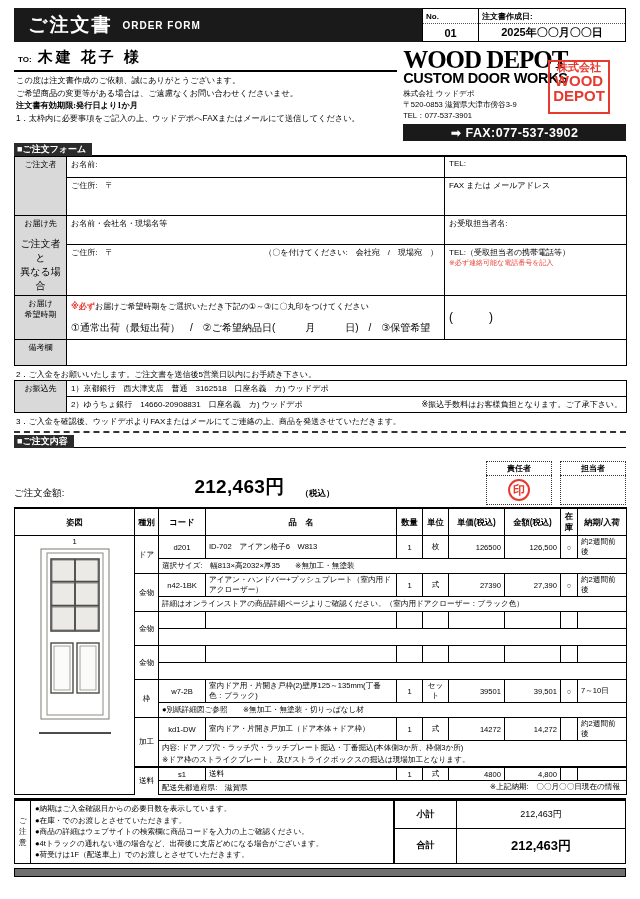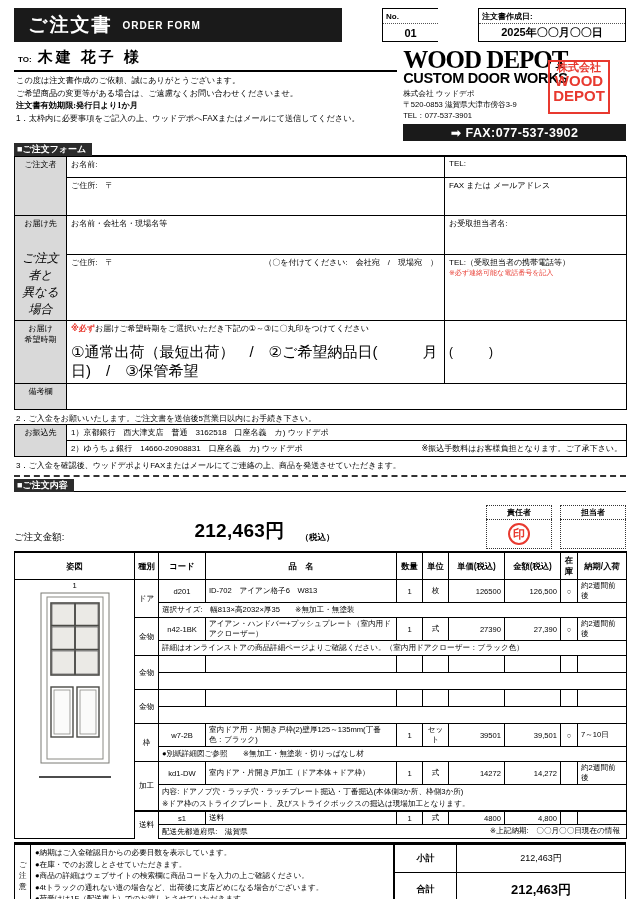--- a/index.html
+++ b/index.html
@@ -8,21 +8,21 @@
     width: 640px; height: 899px;
     background:#ffffff;
     font-family: "Liberation Sans", "DejaVu Sans", sans-serif;
     color:#000;
     font-size:8px;
     -webkit-font-smoothing:antialiased;
   }
   .page { position:relative; width:640px; height:899px; padding:8px 14px; }
 
   
-  .hdr { display:flex; align-items:stretch; height:34px;gap:40px; }
+  .hdr { display:flex; align-items:stretch; height:34px; }
   .hdr-black {
     flex:1; background:#1a1a1a; color:#fff;
     display:flex; align-items:center; gap:10px; padding-left:14px;
   }
   .hdr-jp { font-size:19px; font-weight:bold; letter-spacing:2px; }
   .hdr-en { font-size:10px; font-weight:bold; letter-spacing:1px; }
   .hdr-no { width:56px; border:1.5px solid #000; border-right:none; }
   .hdr-date { width:148px; border:1.5px solid #000; }
   .hdr-cellTop { height:15px; border-bottom:1px dotted #555; font-size:8px; font-weight:bold; padding-left:3px; display:flex; align-items:center;}
   .hdr-cellBot { height:17px; display:flex; align-items:center; justify-content:center; font-size:11px; font-weight:bold;}
@@ -58,21 +58,21 @@
 
   
   .secbar { display:flex; align-items:stretch; height:13px; margin-top:2px;}
   .secbar-t { background:#2b2b2b; color:#fff; font-size:9px; font-weight:bold; padding:0 6px 0 3px; display:flex; align-items:center;}
   .secbar-line { flex:1; border-bottom:1.5px solid #000; }
 
   
   table.form { width:100%; border-collapse:collapse; table-layout:fixed; }
   table.form td { border:1px solid #000; font-size:8px; padding:2px 4px; vertical-align:top; }
   .lbl { background:#d9d9d9; text-align:center; vertical-align:middle; font-size:9px; font-weight:normal;}
-  .lbl .sm { font-size:12px; display:block; margin-top:21px;font-style:italic;}
+  .lbl .sm { font-size:10px; display:block; margin-top:8px;}
   .dashB { border-bottom:1px dotted #444 !important; }
   .red { color:#e8392f; font-weight:bold;}
   .redsm { color:#e8392f; font-size:7px;}
 
   .bankrow td { font-size:8px; }
   .note2 { font-size:8px; margin-top:3px; padding-left:2px; }
   .dashsep { border-top:2px dashed #333; margin-top:4px; }
 
   
   .amtwrap { display:flex; align-items:flex-end; margin-top:5px; height:52px; }
@@ -208,21 +208,21 @@
           <div>TEL:（受取担当者の携帯電話等）</div>
           <div class="redsm">※必ず連絡可能な電話番号を記入</div>
         </td>
       </tr>
       <tr>
         <td class="lbl">お届け<br>希望時期</td>
         <td style="height:44px; vertical-align:middle">
           <div style="margin-bottom:9px">
             <span class="red">※必ず</span><span>お届けご希望時期をご選択いただき下記の①～③に〇丸印をつけてください</span>
           </div>
-          <div style="font-size:15px">①通常出荷（最短出荷）　/　②ご希望納品日(　　　月　　　日)　/　③保管希望</div>
+          <div style="font-size:10px">①通常出荷（最短出荷）　/　②ご希望納品日(　　　月　　　日)　/　③保管希望</div>
         </td>
         <td style="vertical-align:middle; font-size:12px">(　　　)</td>
       </tr>
       <tr>
         <td class="lbl">備考欄</td>
         <td colspan="2" style="height:26px"></td>
       </tr>
     </tbody>
   </table>
 

